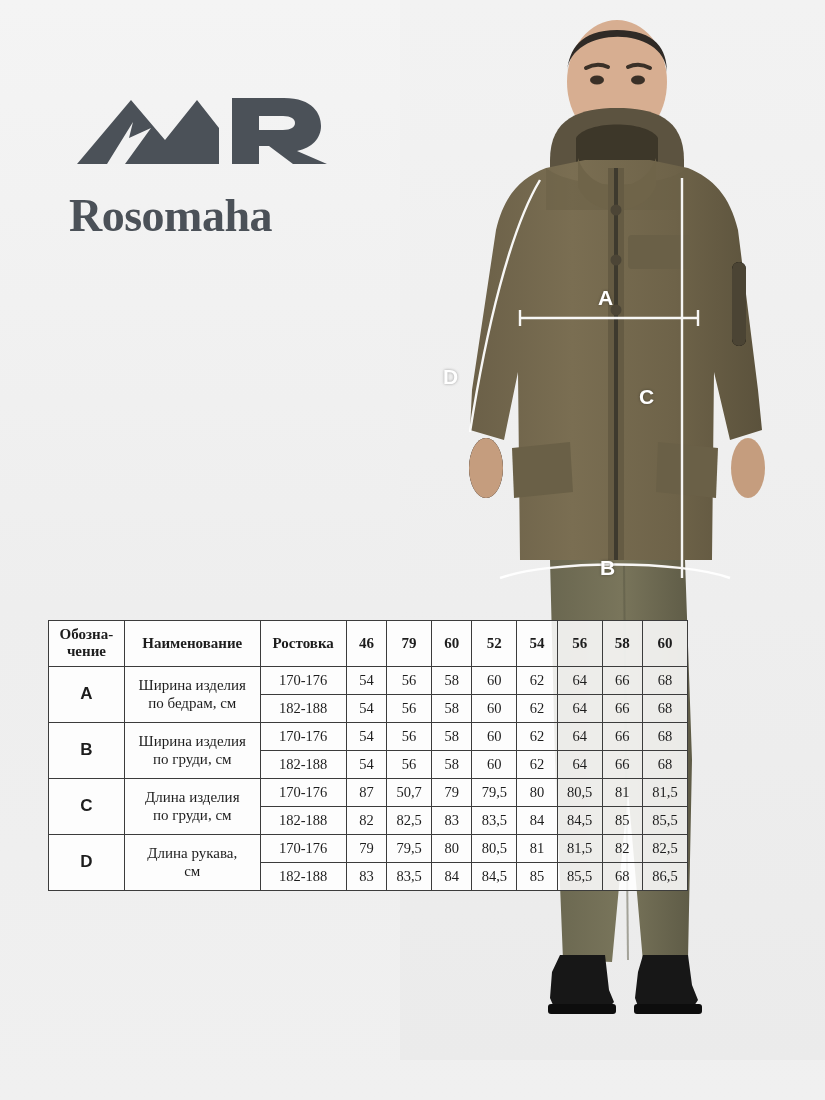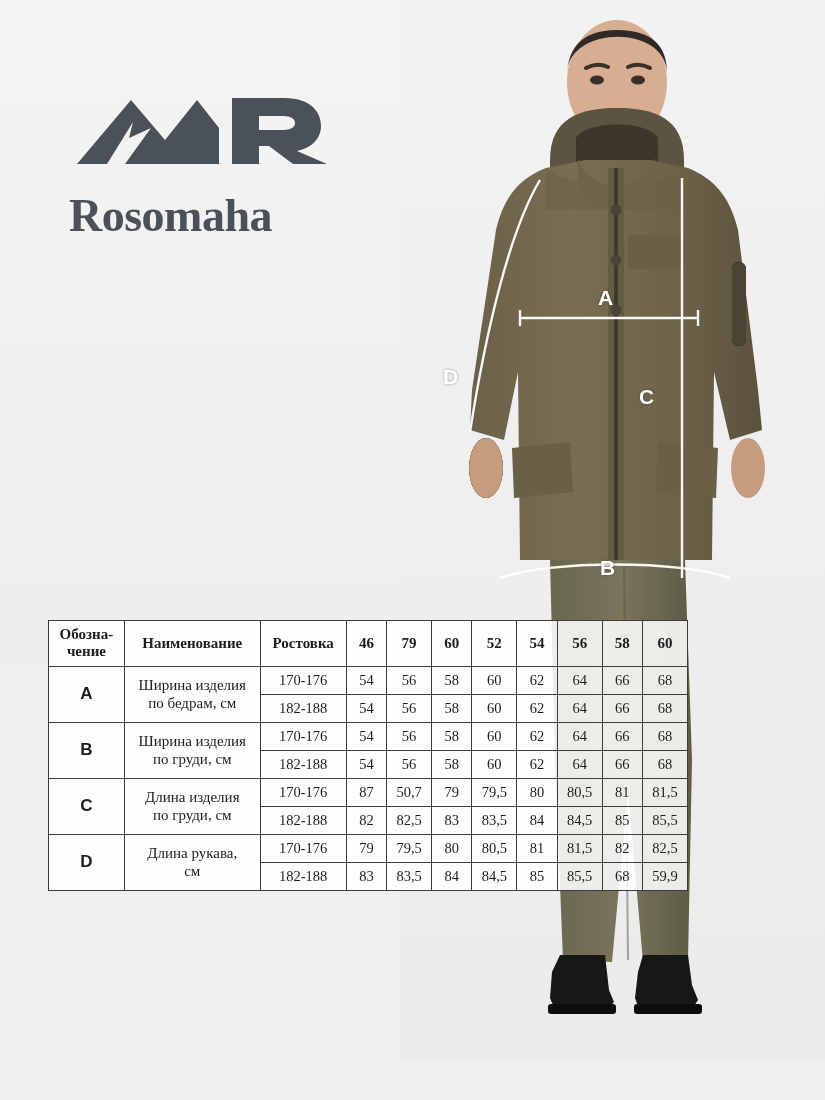--- a/index.html
+++ b/index.html
@@ -360,19 +360,19 @@
         </tr>
         <tr>
           <td>182-188</td>
           <td>83</td>
           <td>83,5</td>
           <td>84</td>
           <td>84,5</td>
           <td>85</td>
           <td>85,5</td>
           <td>68</td>
-          <td>59,9</td>
+          <td>86,5</td>
         </tr>
       </tbody>
     </table>
   </div>
 
 </div>
 
 </body></html>

